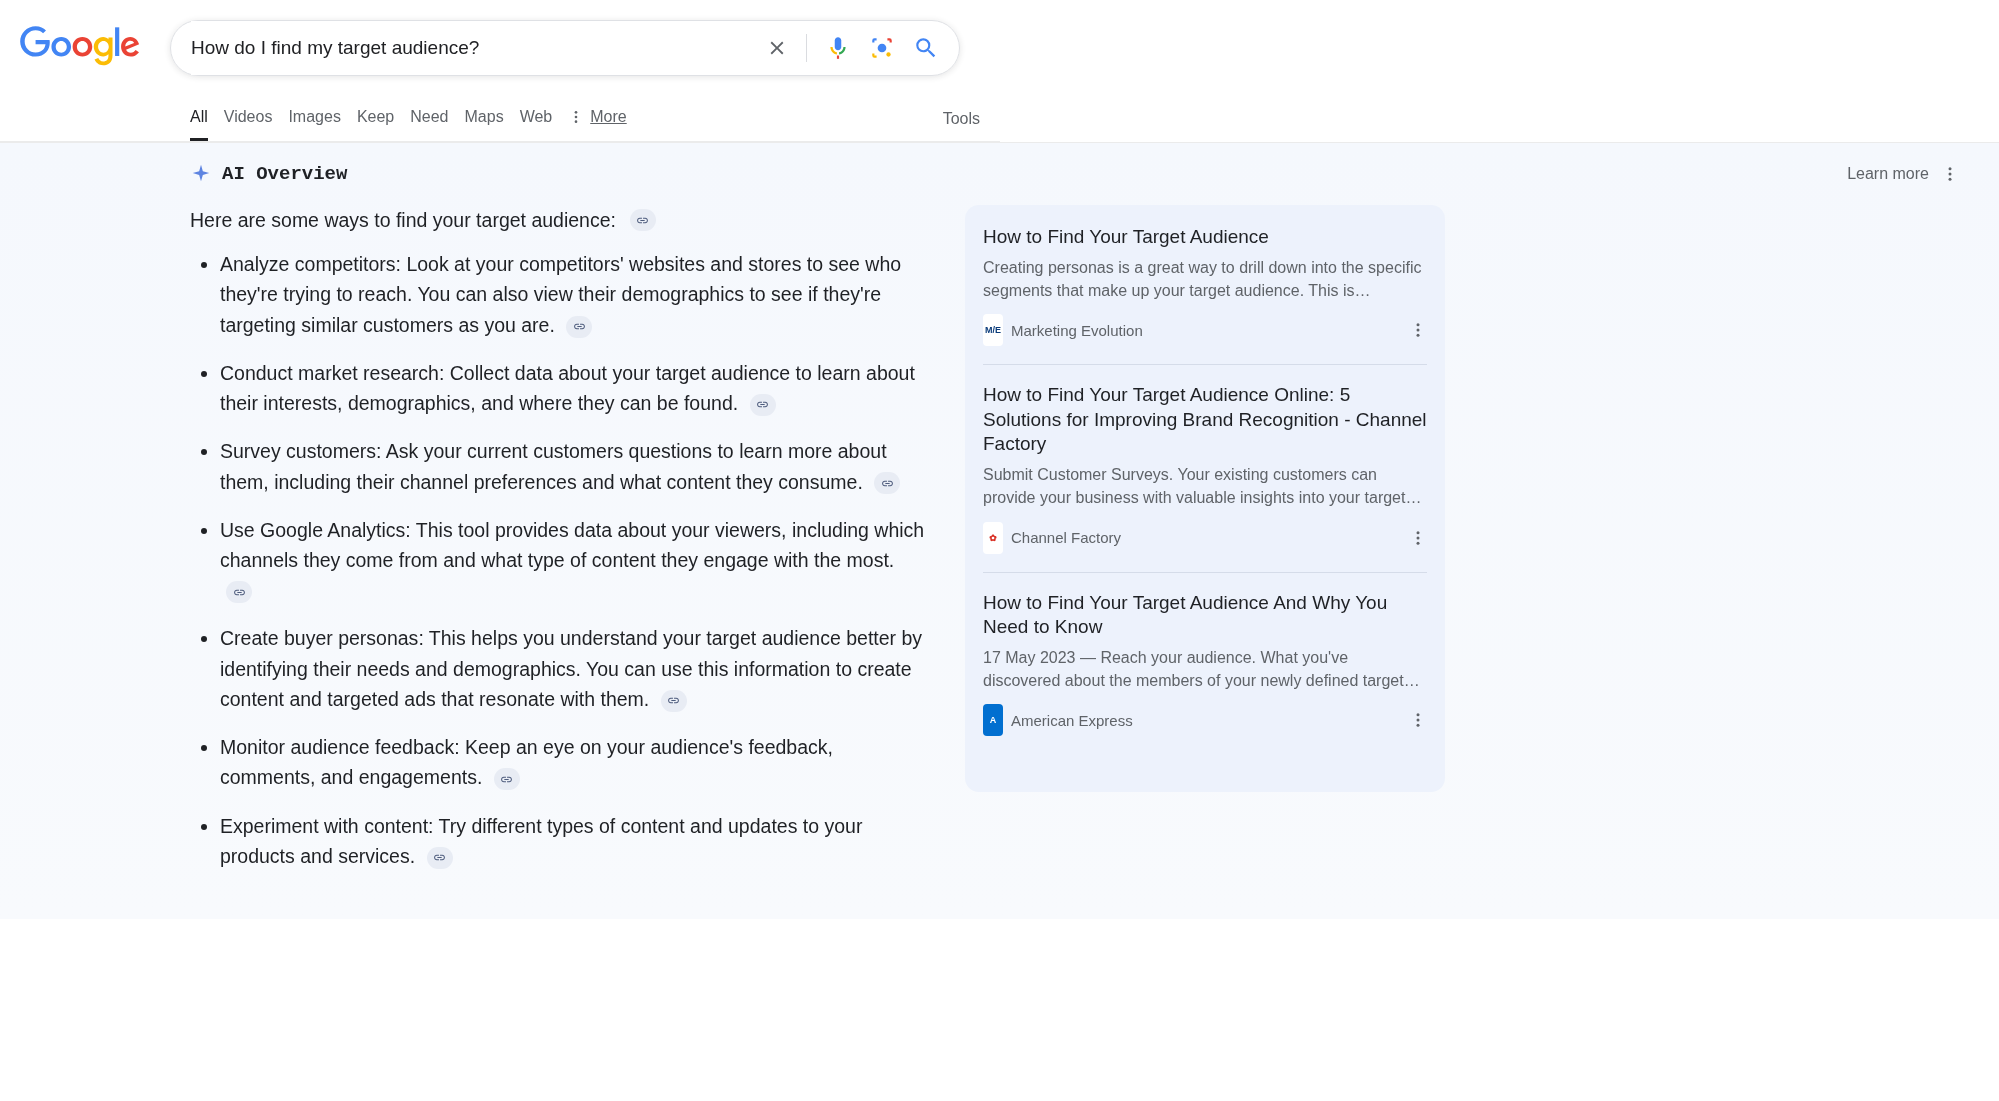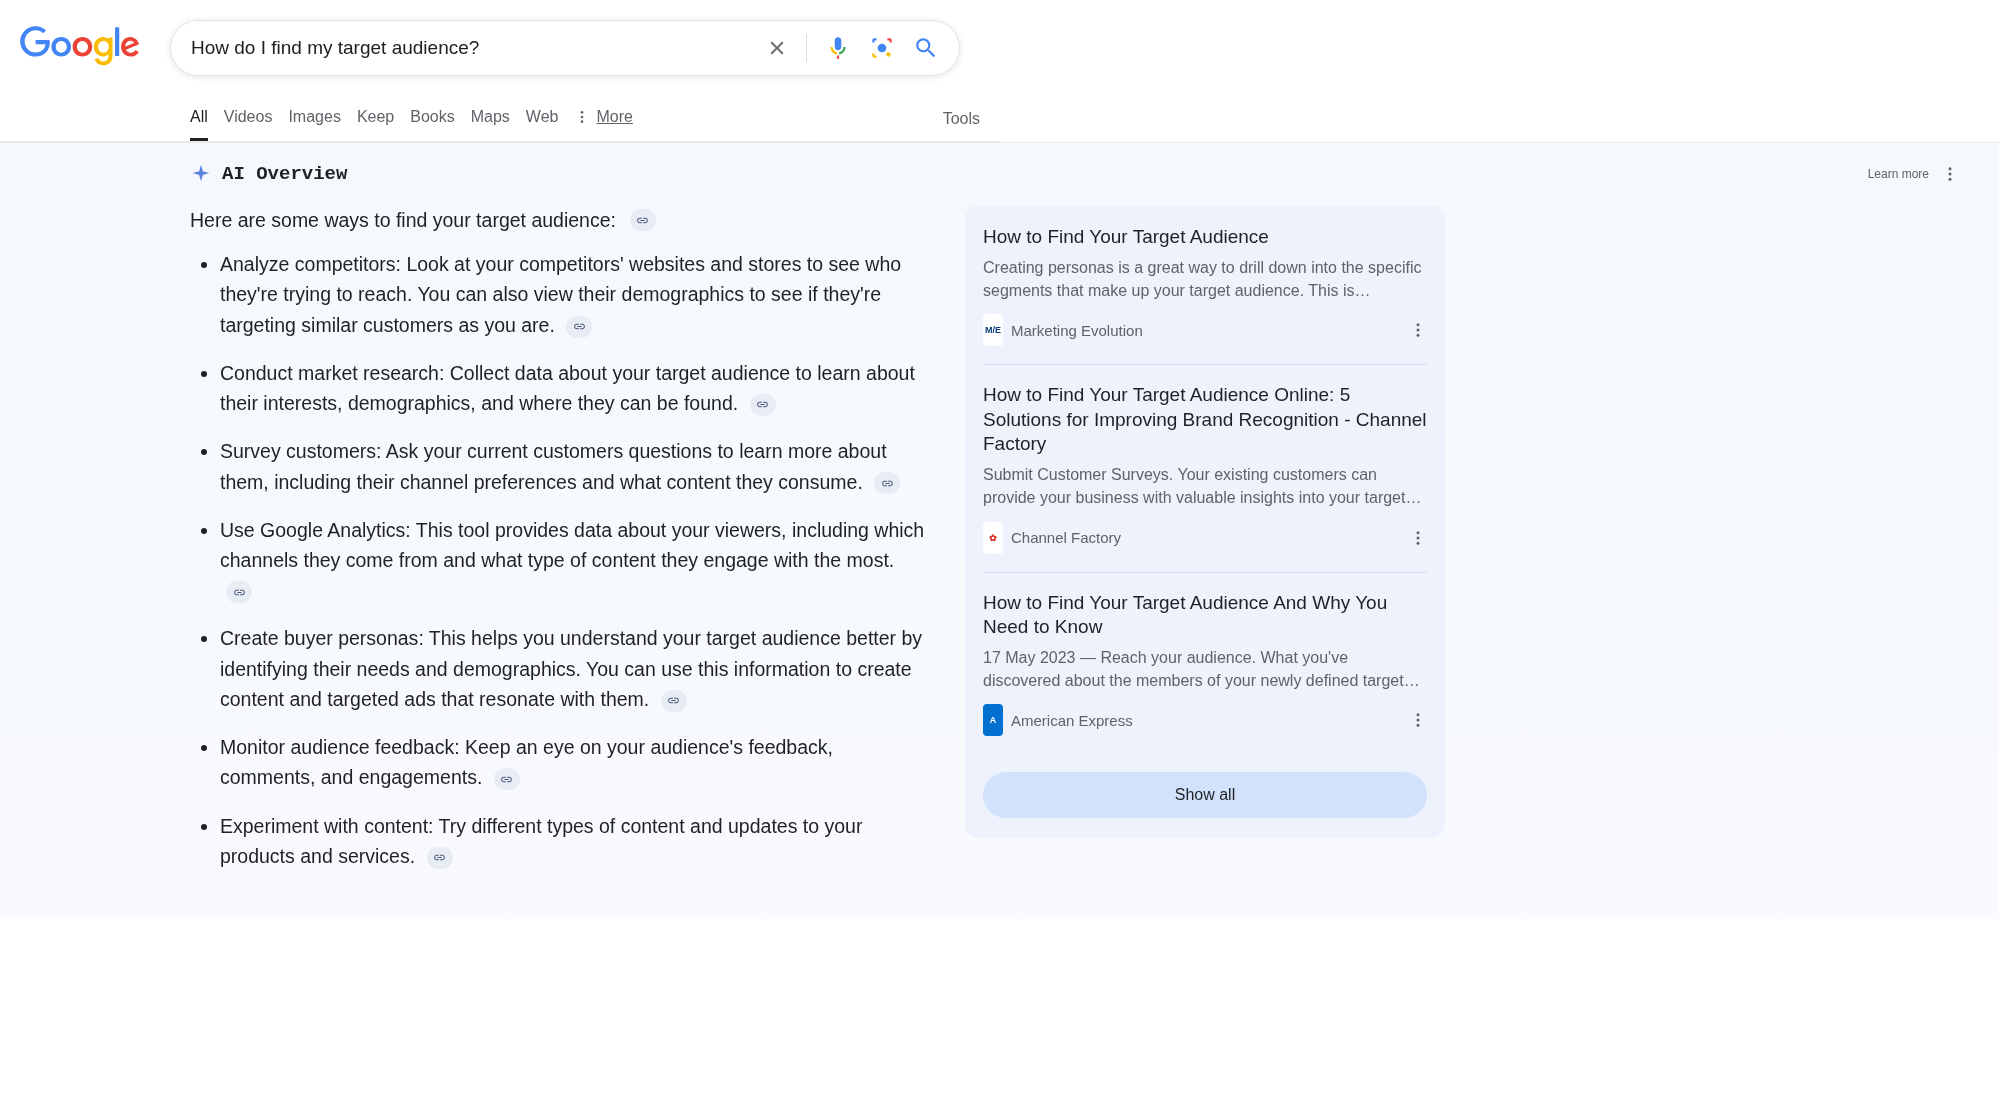--- a/index.html
+++ b/index.html
@@ -17,21 +17,21 @@
   .tabs-row { display: flex; align-items: center; gap: 16px; }
   .tab { color: #5f6368; font-size: 16px; padding: 12px 0; cursor: pointer; border-bottom: 3px solid transparent; }
   .tab.active { color: #202124; border-bottom-color: #202124; font-weight: 500; }
   .more-tab { display: flex; align-items: center; gap: 6px; text-decoration: underline; }
   .tools { color: #5f6368; font-size: 16px; cursor: pointer; padding: 12px 0; }
   .tabs-line { border-bottom: 1px solid #ebebeb; }
   
   .results-area { background: linear-gradient(180deg, #f5f8fd 0%, #f8fafd 100%); padding: 20px 30px 30px 190px; }
   .ai-header { display: flex; align-items: center; justify-content: space-between; margin-bottom: 20px; padding-right: 10px; }
   .ai-title { display: flex; align-items: center; gap: 10px; font-size: 19px; font-weight: 600; color: #1f2125; font-family: Liberation Mono, monospace; }
-  .learn-more-wrap { display: flex; align-items: center; gap: 12px; color: #5f6368; font-size: 12px; }
+  .learn-more-wrap { display: flex; align-items: center; gap: 12px; color: #5f6368; font-size: 16px; }
   
   .ai-body { display: flex; gap: 35px; align-items: flex-start; }
   .ai-text { flex: 1; max-width: 740px; font-size: 19.5px; color: #1f2125; line-height: 1.55; }
   .intro-line { display: flex; align-items: center; gap: 8px; margin-bottom: 14px; }
   .ai-text ul { list-style: disc; padding-left: 30px; }
   .ai-text li { margin-bottom: 18px; }
   .bold { font-weight: 400; }
   .link-badge { display: inline-flex; align-items: center; justify-content: center; width: 26px; height: 22px; background: #e8ecf4; border-radius: 12px; margin-left: 6px; vertical-align: middle; cursor: pointer; }
   .link-badge svg { width: 13px; height: 13px; }
   
@@ -94,21 +94,21 @@
     </div>
   </div>
 </div>
 
 <div class="tabs-wrap">
   <div class="tabs-row">
     <div class="tab active">All</div>
     <div class="tab">Videos</div>
     <div class="tab">Images</div>
     <div class="tab">Keep</div>
-    <div class="tab">Books</div>
+    <div class="tab">Need</div>
     <div class="tab">Maps</div>
     <div class="tab">Web</div>
     <div class="tab more-tab">
       <svg width="16" height="16" viewBox="0 0 24 24">
           <circle fill="#5f6368" cx="12" cy="5" r="2"></circle>
           <circle fill="#5f6368" cx="12" cy="12" r="2"></circle>
           <circle fill="#5f6368" cx="12" cy="19" r="2"></circle>
         </svg>
       <span>More</span>
     </div>
@@ -225,16 +225,15 @@
                 <span>American Express</span>
               </div>
               <svg class="more-dots" width="18" height="18" viewBox="0 0 24 24">
                 <circle fill="#5f6368" cx="12" cy="5" r="2"></circle>
                 <circle fill="#5f6368" cx="12" cy="12" r="2"></circle>
                 <circle fill="#5f6368" cx="12" cy="19" r="2"></circle>
               </svg>
             </div>
           </div>
         </div>
-      <div class="show-all">Show all</div>
     </div>
   </div>
 </div>
 
 </body></html>

